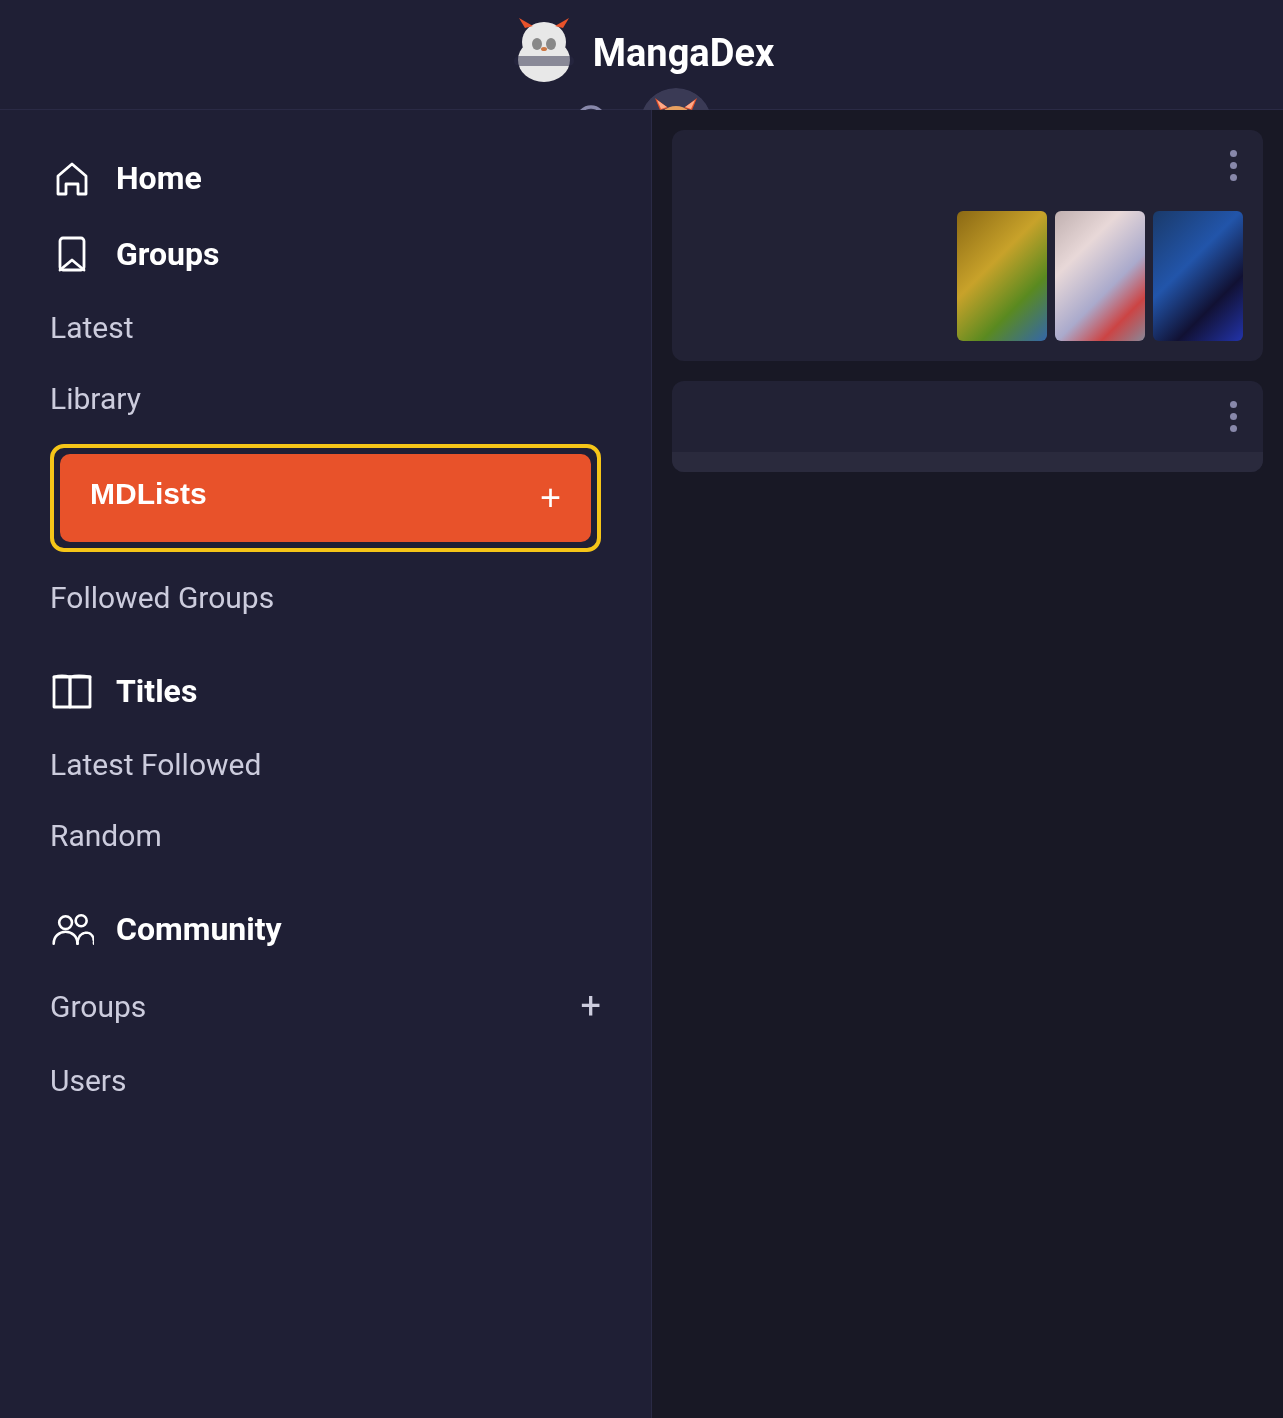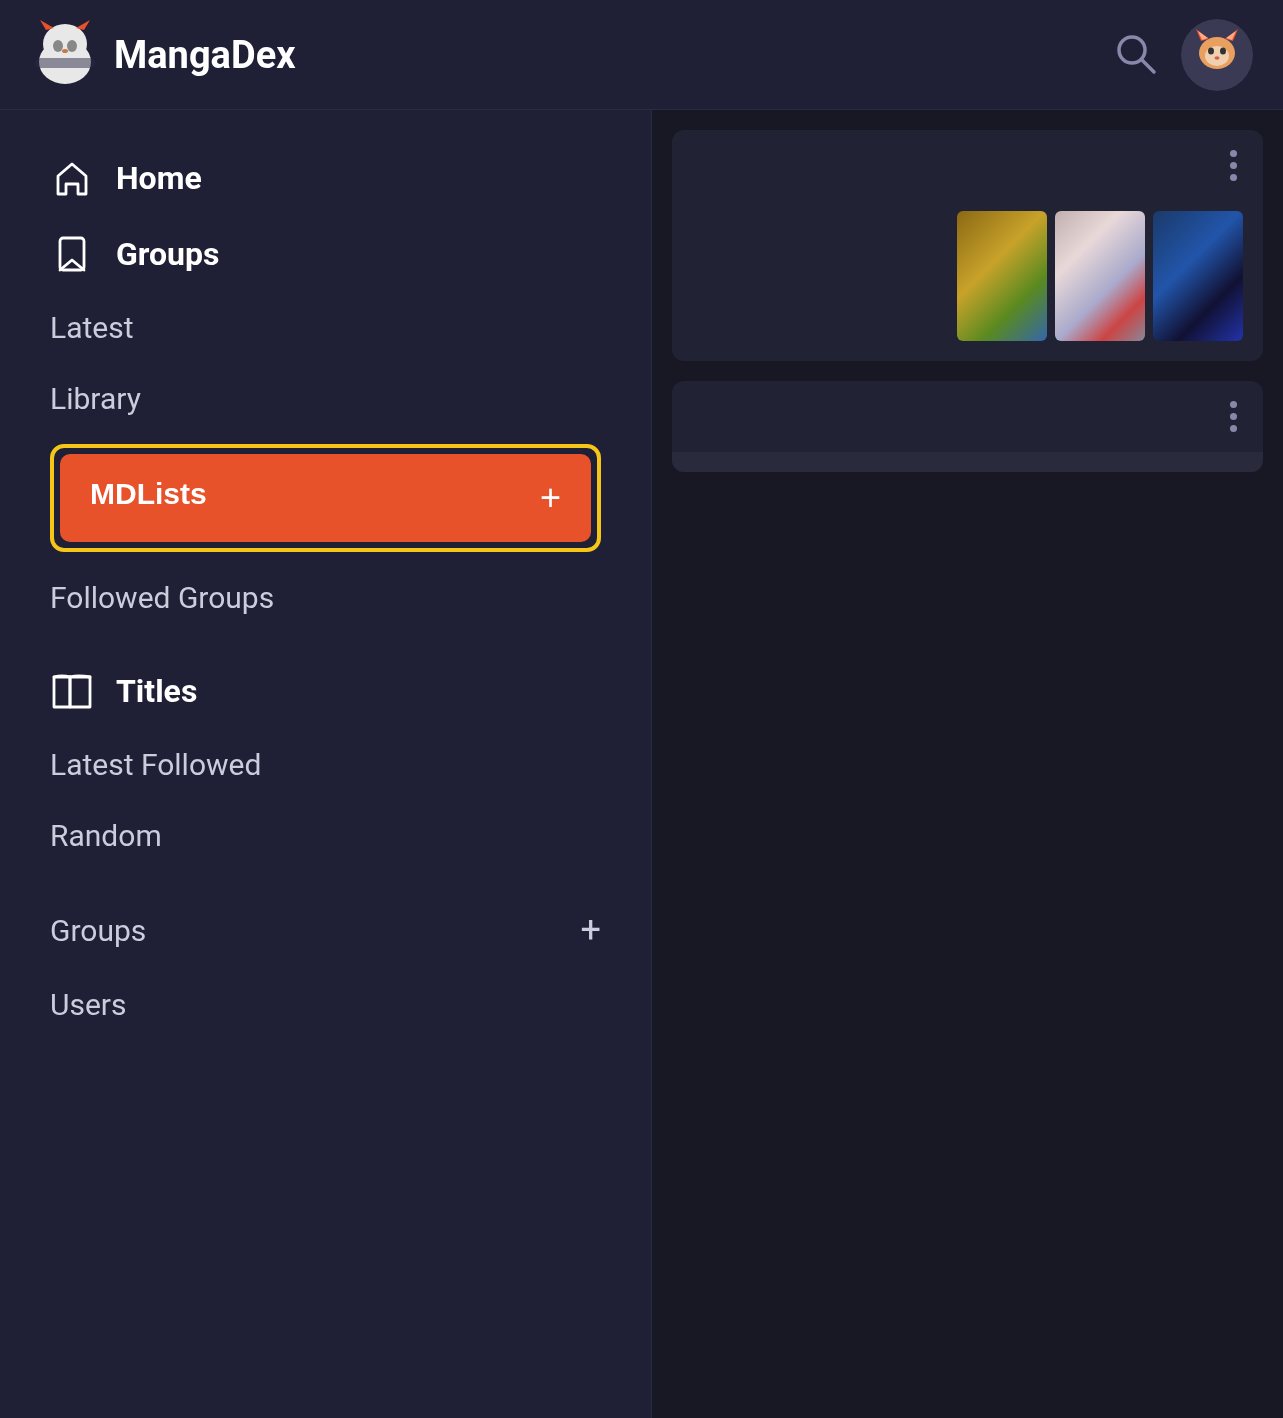--- a/index.html
+++ b/index.html
@@ -16,20 +16,21 @@
 
     
     .header {
       display: flex;
       align-items: center;
       justify-content: space-between;
       padding: 18px 30px;
       background-color: #1f1f35;
       height: 110px;
       border-bottom: 1px solid #2a2a45;
+      flex-direction: column;
     }
 
     .header-left {
       display: flex;
       align-items: center;
       gap: 16px;
     }
 
     .logo-container {
       display: flex;
@@ -337,20 +338,32 @@
     <div class="nav-item">
       <span>Latest Followed</span>
     </div>
 
     <div class="nav-item">
       <span>Random</span>
     </div>
 
     <div class="section-divider"></div>
 
+    <div class="nav-section-header">
+      <div class="nav-section-icon">
+        <svg width="48" height="40" viewBox="0 0 48 40" fill="none" stroke="#ffffff" stroke-width="2.8" stroke-linecap="round" stroke-linejoin="round">
+
+          <circle cx="17" cy="13" r="7"></circle>
+          <path d="M4 36C4 28 10 23 17 23C24 23 30 28 30 36"></path>
+          <circle cx="34" cy="11" r="6"></circle>
+          <path d="M30 36C30 29 34 24 40 24C44 24 48 27 48 36" stroke-dasharray="2 2"></path>
+        </svg>
+      </div>
+      <span>Community</span>
+    </div>
 
     <div class="nav-item">
       <span>Groups</span>
       <span style="font-size:36px; color:#ccccdd;">+</span>
     </div>
 
     <div class="nav-item">
       <span>Users</span>
     </div>
 

